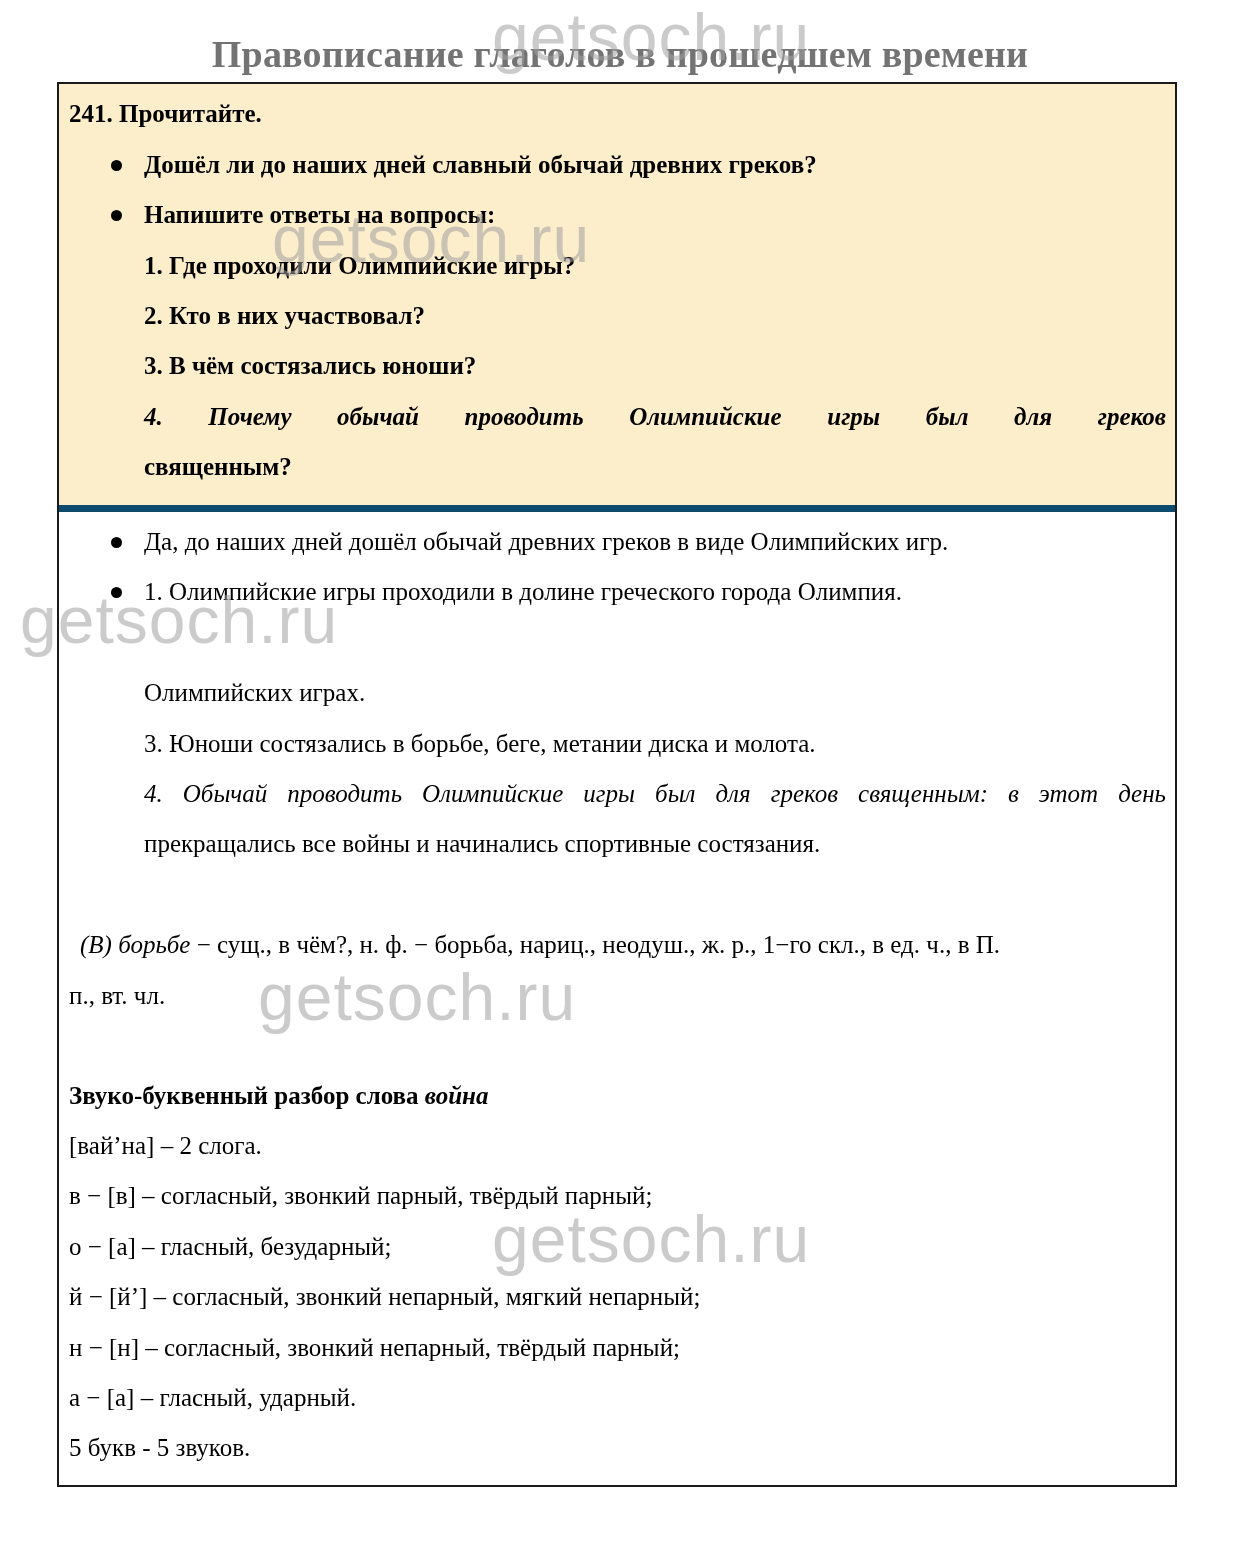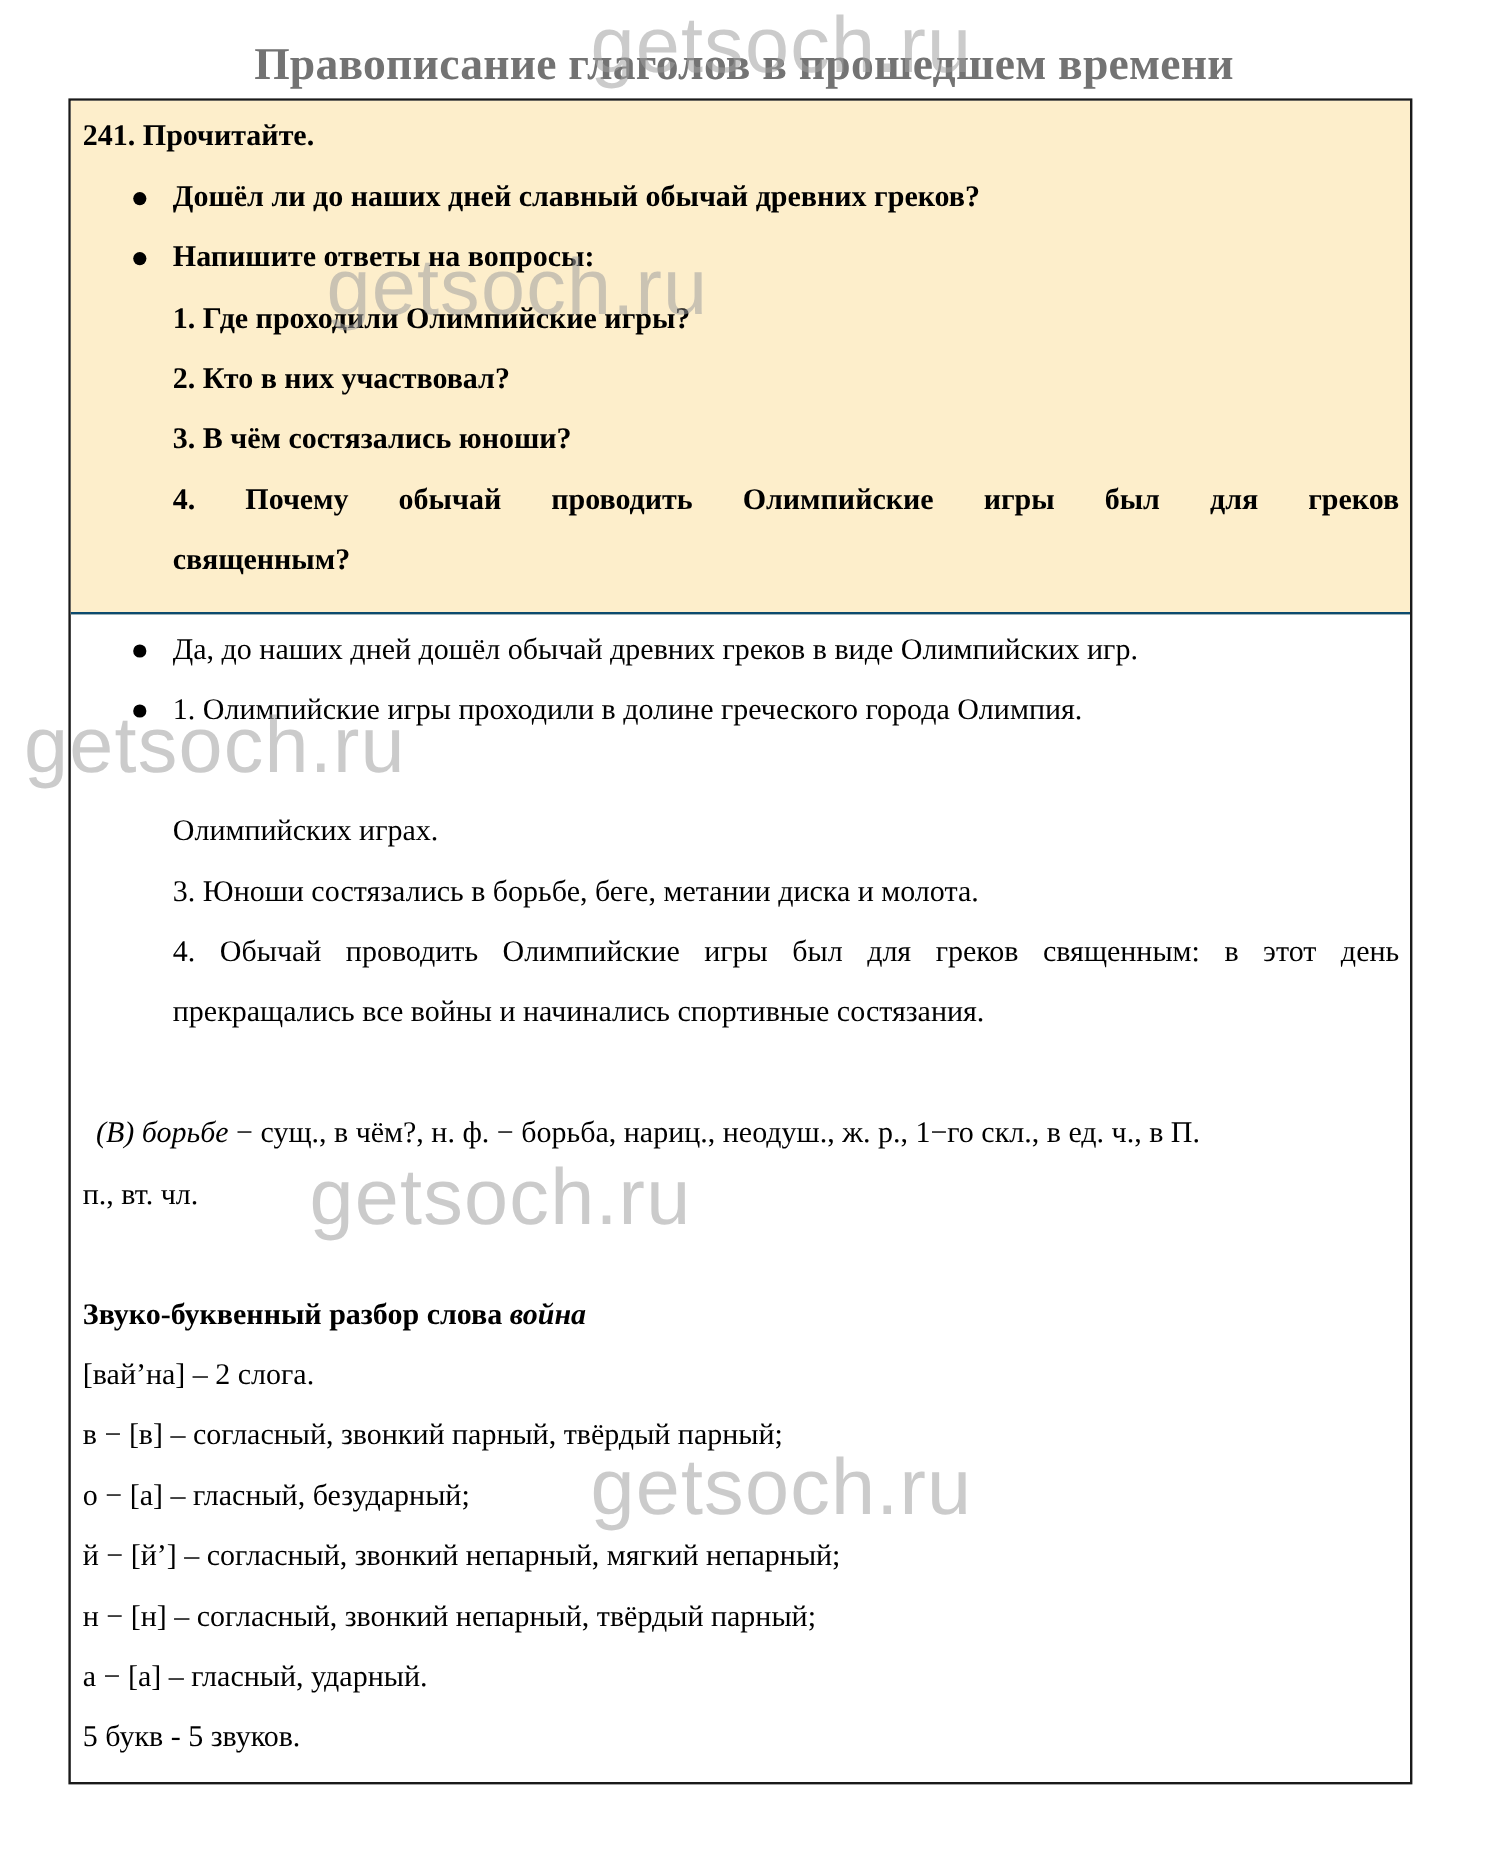--- a/index.html
+++ b/index.html
@@ -29,35 +29,36 @@
       width: 1120px;
       height: 1405px;
       border: 2px solid #1a1a1a;
       box-sizing: border-box;
     }
     .task {
       position: absolute;
       left: 0; top: 0; right: 0;
       height: 428px;
       background: #fdeecb;
-      border-bottom: 2px solid #0c4a6e;
+      border-bottom: 7px solid #0c4a6e;
       box-sizing: border-box;
     }
     .line {
       position: absolute;
       font-size: 25px;
       line-height: 30px;
       white-space: nowrap;
     }
     .bold { font-weight: bold; }
     .italic { font-style: italic; }
     .justify {
       white-space: normal;
       text-align: justify;
       text-align-last: justify;
+      font-style: italic;
     }
     .bullet {
       position: absolute;
       width: 11px; height: 11px;
       border-radius: 50%;
       background: #000;
     }
     .watermark {
       position: absolute;
       font-family: Liberation Sans, sans-serif;

